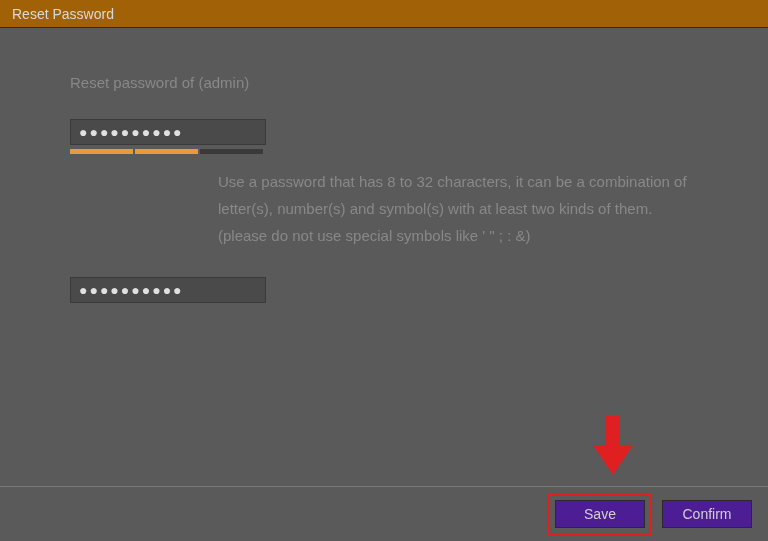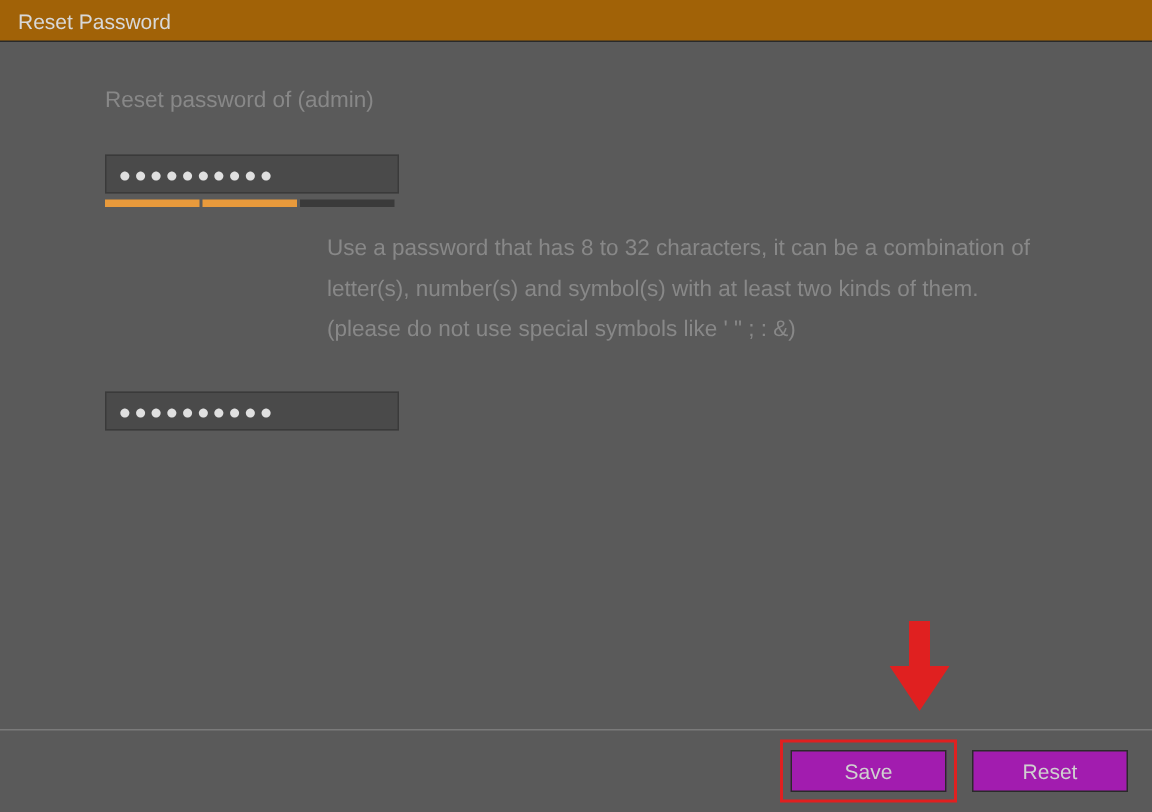--- a/index.html
+++ b/index.html
@@ -20,21 +20,21 @@
       height: 28px;
       background: #a16207;
       border-bottom: 1px solid #2a2a2a;
       display: flex;
       align-items: center;
       padding-left: 12px;
       color: #d8d8d8;
       font-size: 14px;
     }
     .content {
-      padding: 30px 70px 20px 70px;
+      padding: 46px 70px 20px 70px;
     }
     .subtitle {
       color: #888;
       font-size: 15px;
       margin-bottom: 28px;
     }
     .form-row {
       display: flex;
       margin-bottom: 8px;
     }
@@ -88,23 +88,23 @@
       right: 0;
       height: 55px;
       border-top: 1px solid #7a7a7a;
       display: flex;
       justify-content: flex-end;
       align-items: center;
       padding-right: 16px;
       gap: 10px;
     }
     .btn {
-      width: 104px;
+      width: 90px;
       height: 28px;
-      background: #a21caf;
+      background: #4c1d95;
       border: 1px solid #2a2a2a;
       color: #d0d0d0;
       font-size: 14px;
       cursor: pointer;
       display: flex;
       align-items: center;
       justify-content: center;
     }
     .btn-save-wrapper {
       border: 2px solid #e02020;
@@ -150,14 +150,14 @@
 <div class="arrow-indicator">
   <svg width="40" height="60" viewBox="0 0 40 60">
     <path d="M 13 0 L 27 0 L 27 30 L 40 30 L 20 60 L 0 30 L 13 30 Z" fill="#e02020"></path>
   </svg>
 </div>
 
 <div class="footer">
   <div class="btn-save-wrapper">
     <button class="btn">Save</button>
   </div>
-  <button class="btn">Reset</button>
+  <button class="btn">Confirm</button>
 </div>
 
 </body></html>

